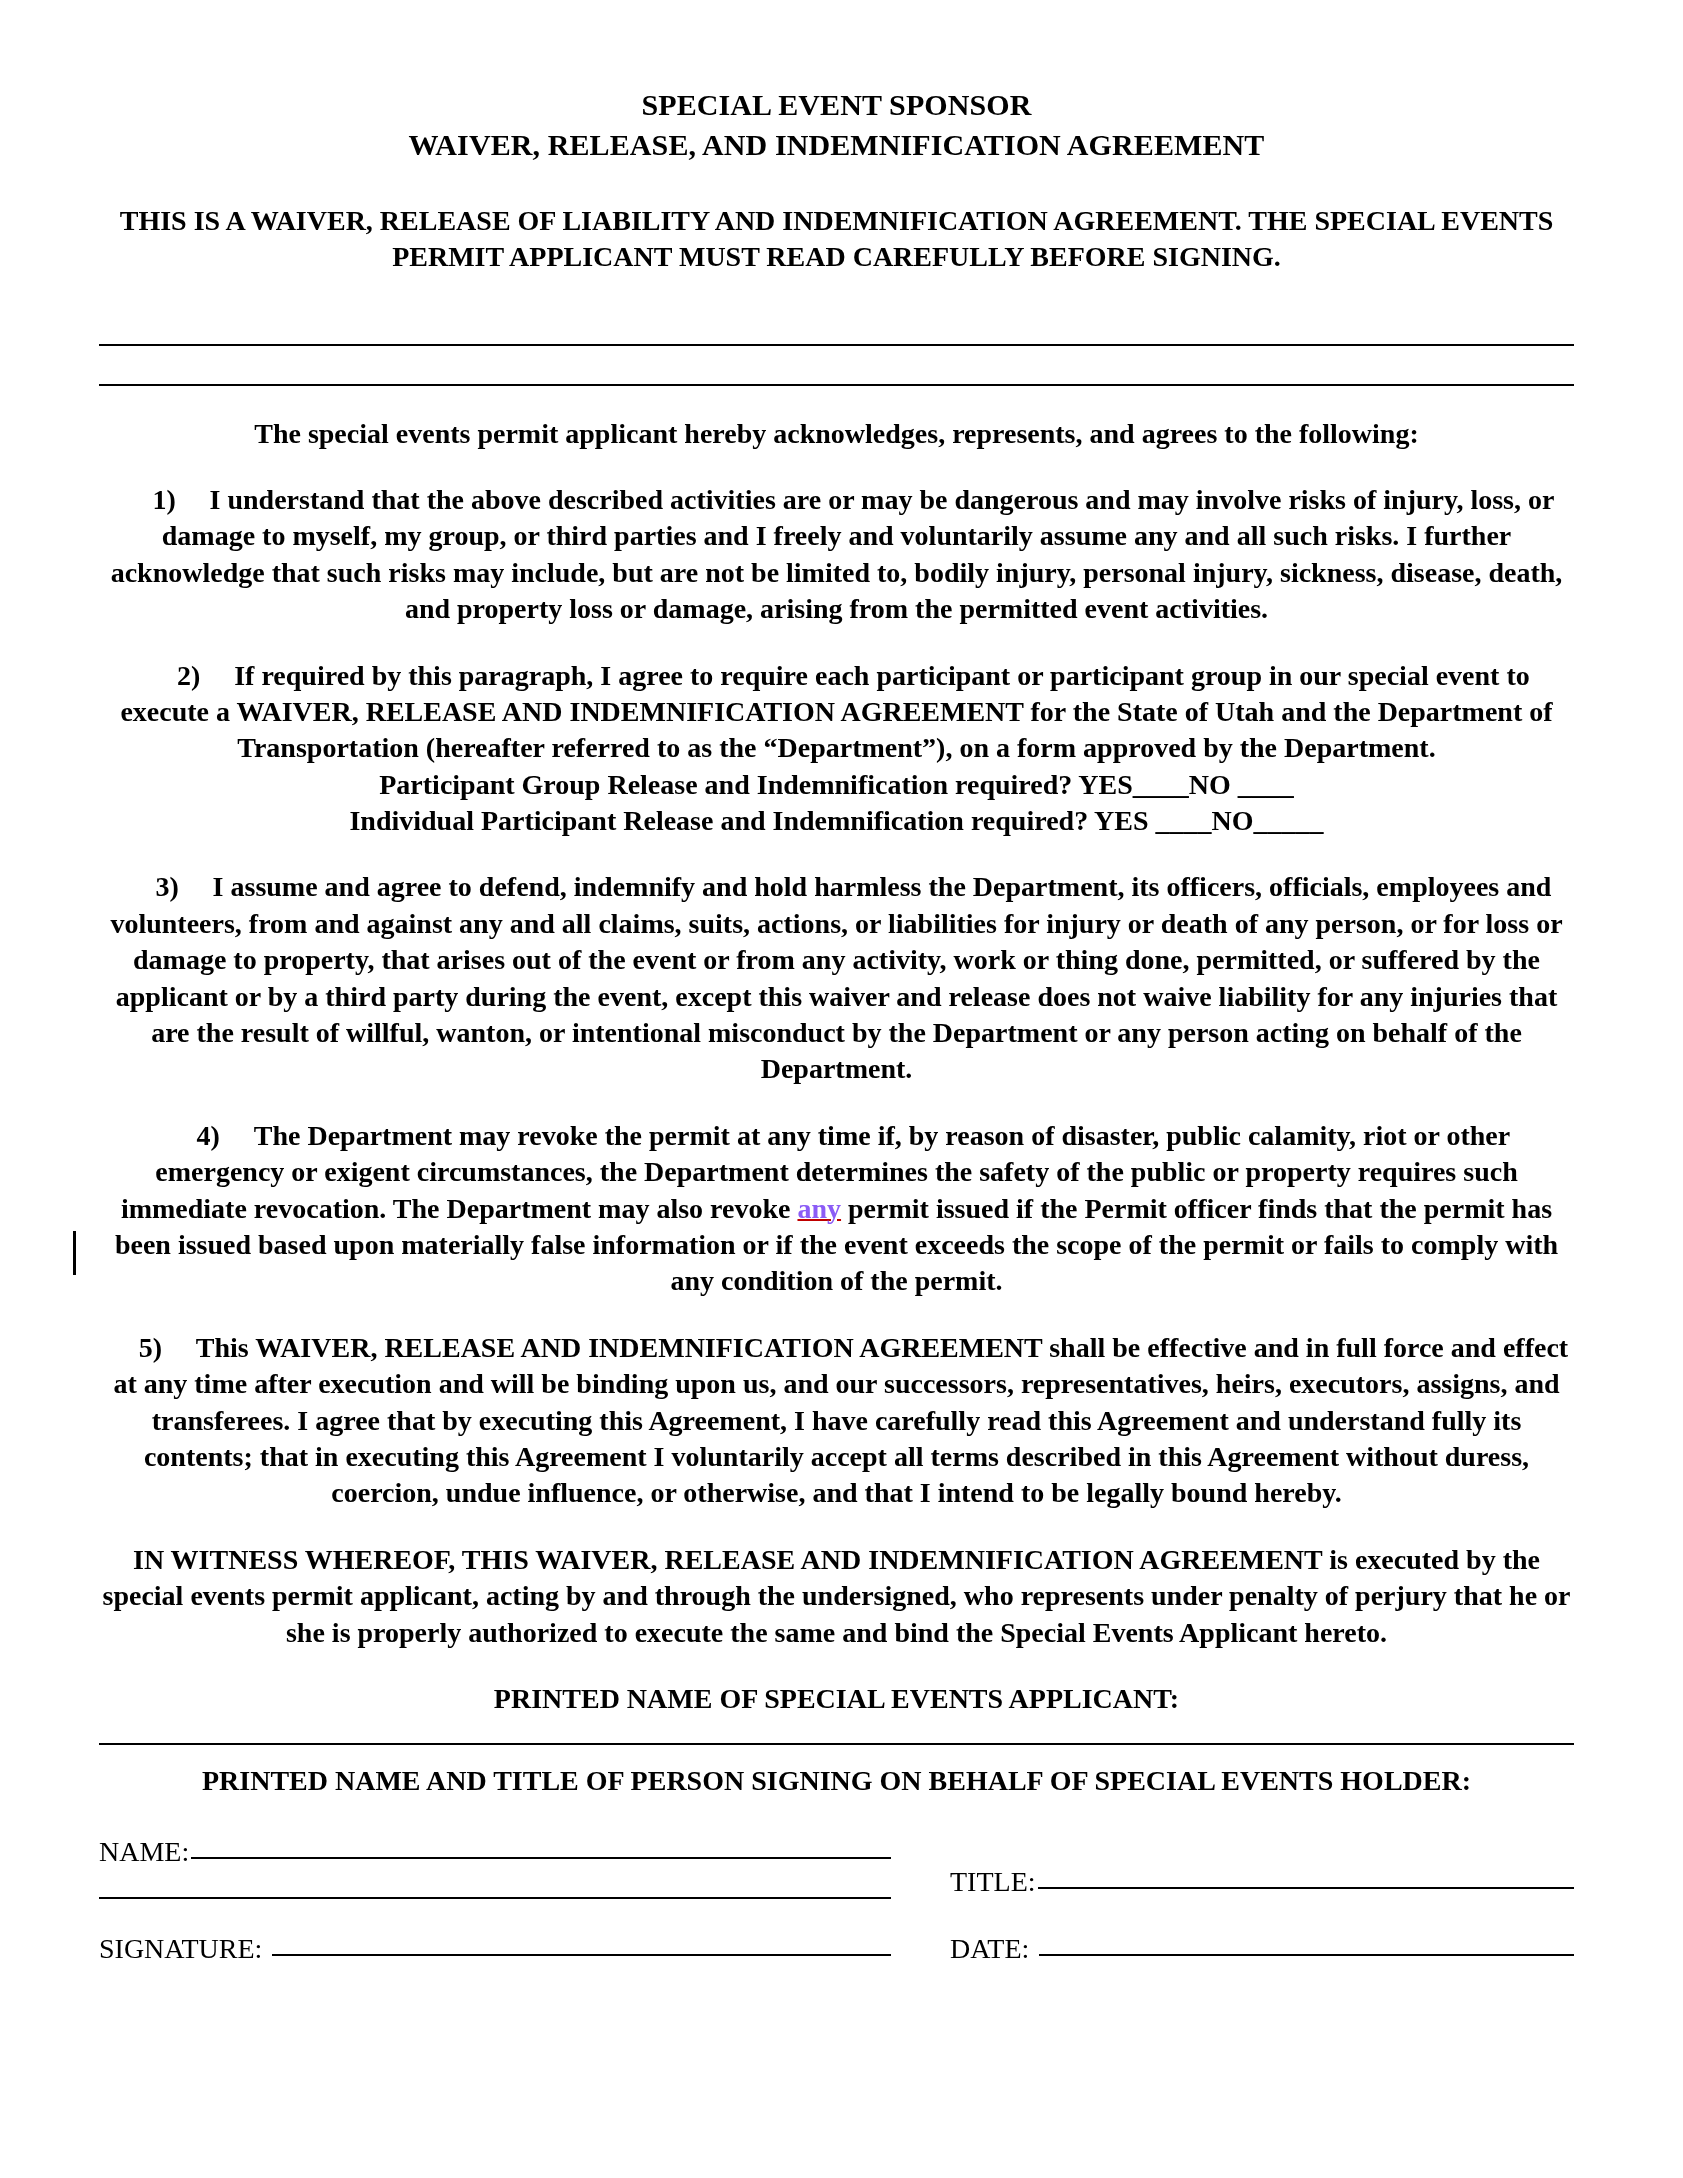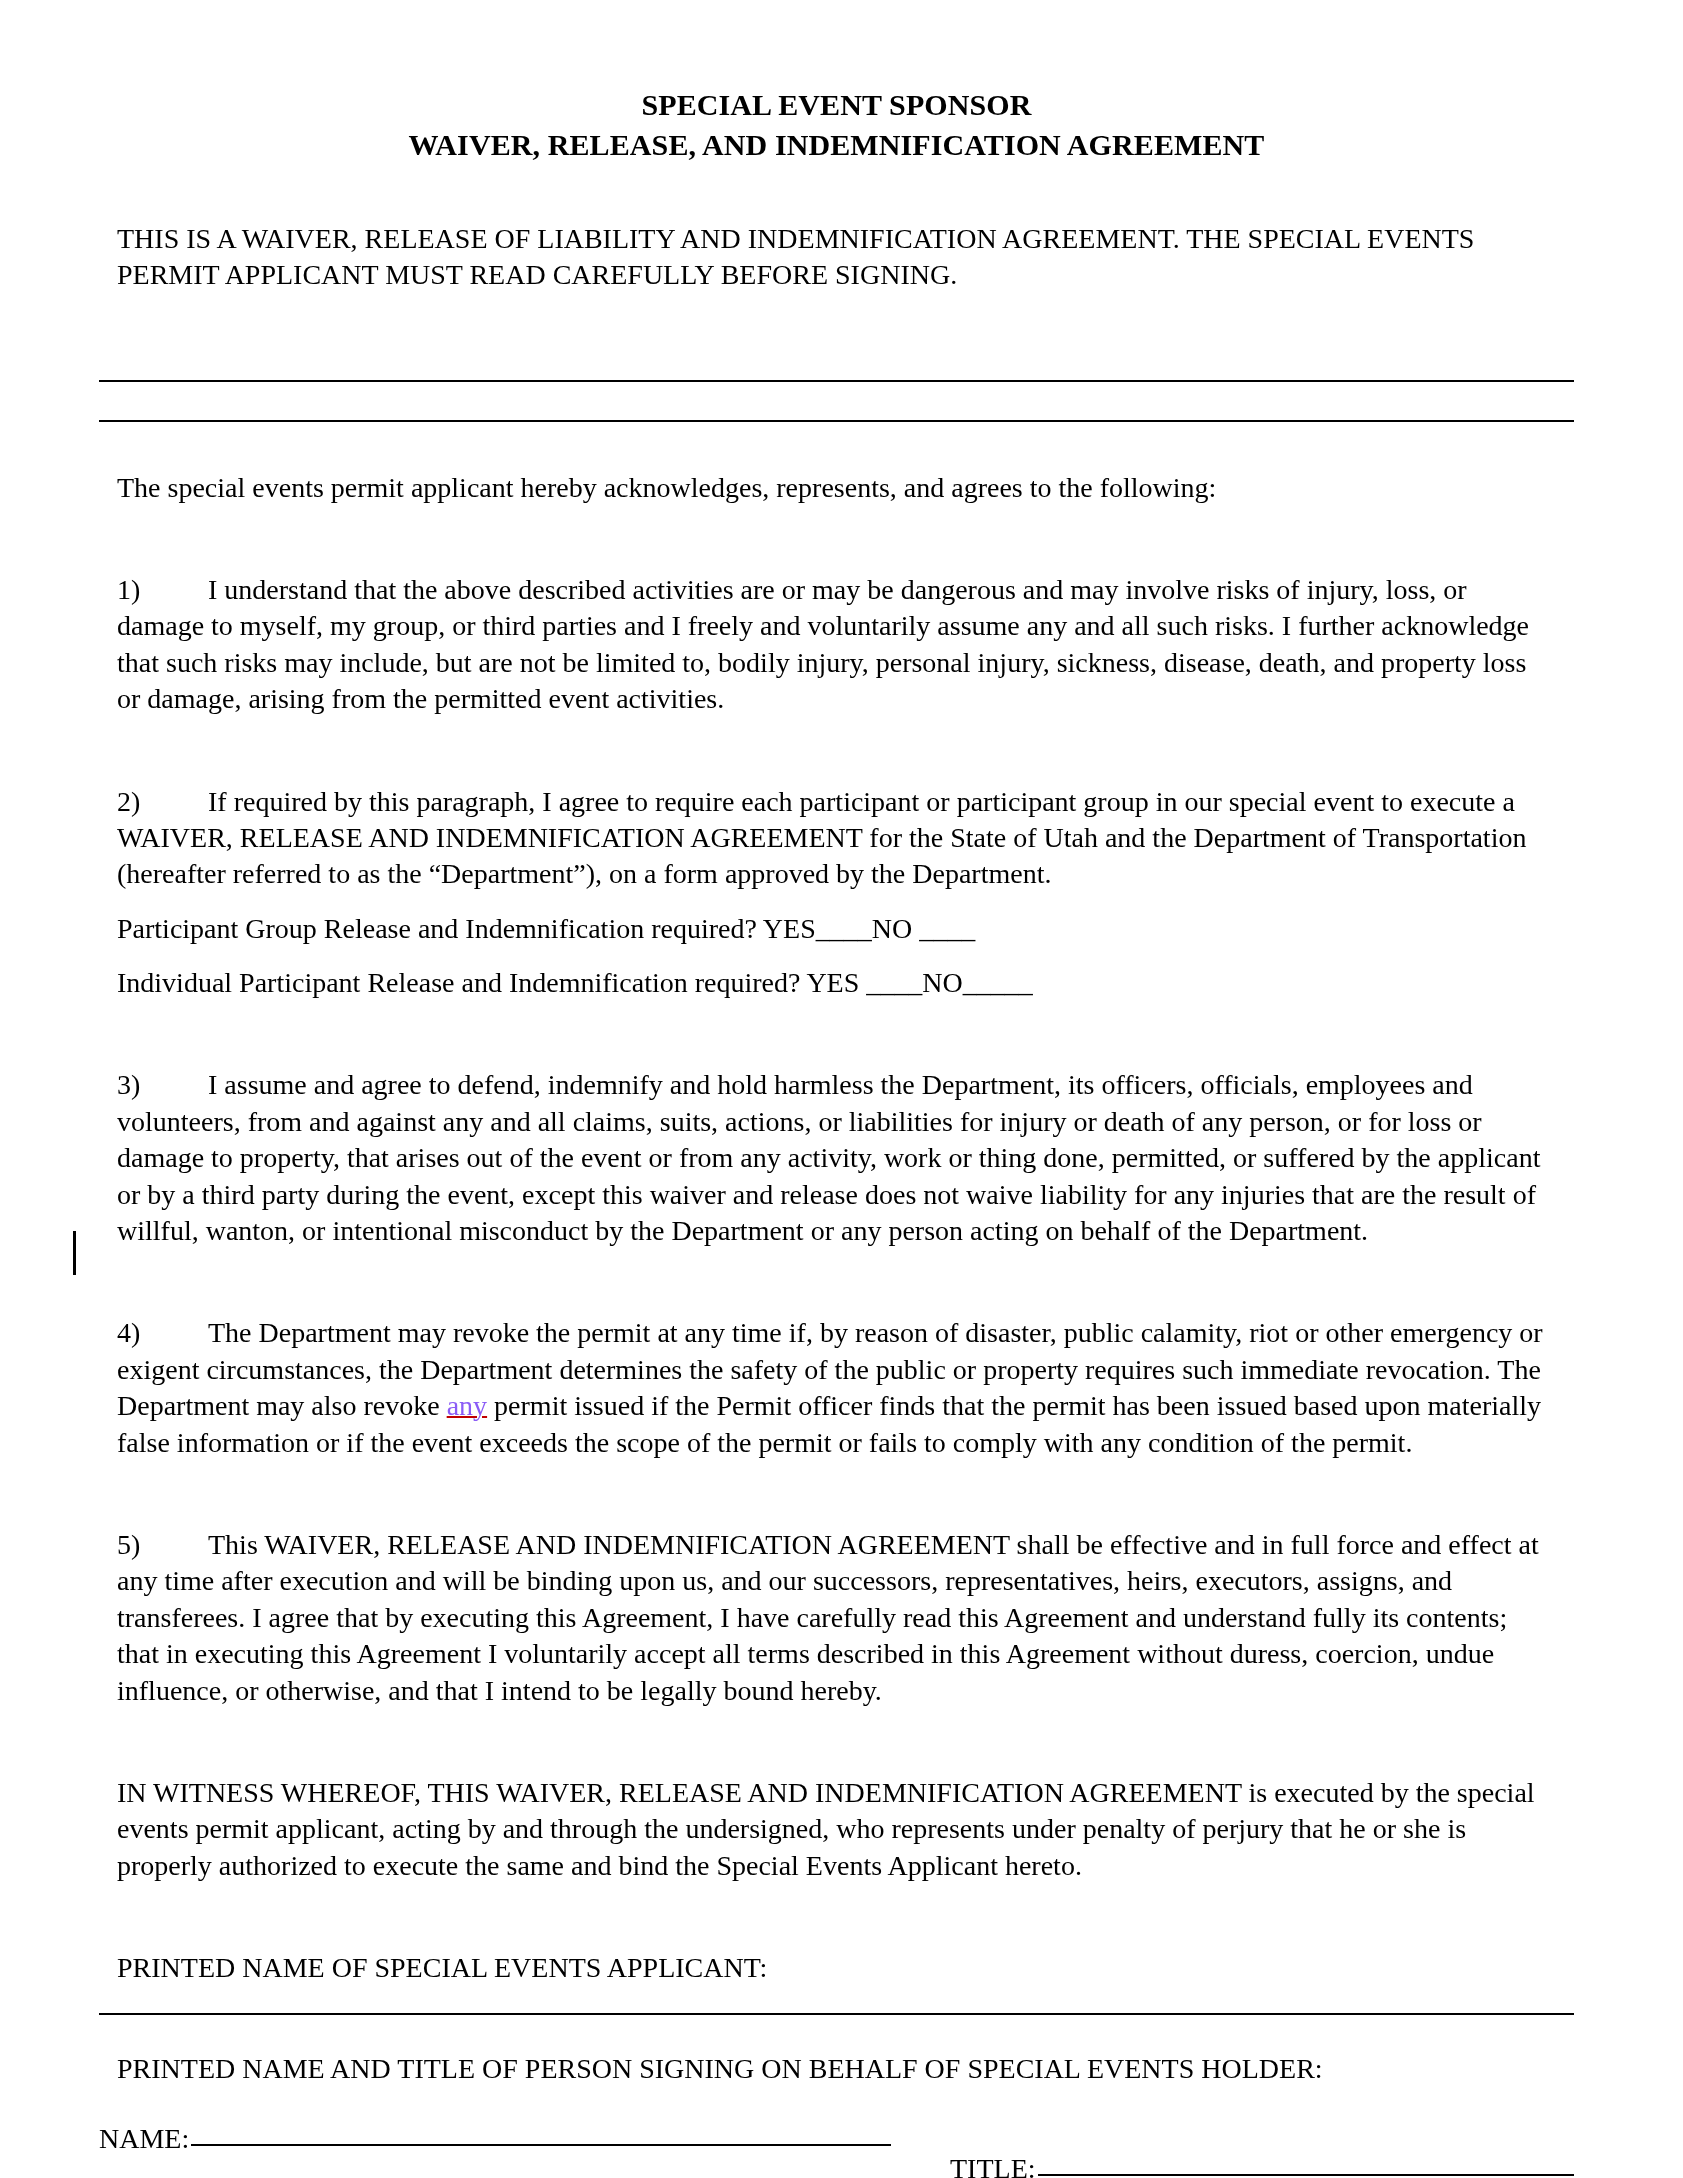--- a/index.html
+++ b/index.html
@@ -41,22 +41,23 @@
     margin: 0;
   }
   .doc-title .line {
     display: block;
     white-space: nowrap;
   }
 
   .para {
     font-size: 28px;
     line-height: 1.30;
-    margin: 18px;
-    text-align: left;
+    margin: 0;
+    text-align: center;
+    font-weight: bold;
   }
 
   .gap-sm { height: 18px; }
   .gap-md { height: 30px; }
   .gap-lg { height: 38px; }
 
   .indent-num {
     display: inline-block;
     width: 91px;
   }
@@ -209,18 +210,24 @@
         </div>
       </div>
 
       <div class="sig-row" style="margin-top:32px">
         <div class="sig-col-left">
           <div class="field">
             <span class="label">SIGNATURE:</span>
             <span class="fill gapped"></span>
           </div>
         </div>
+        <div class="sig-col-right">
+          <div class="field">
+            <span class="label">DATE:</span>
+            <span class="fill gapped"></span>
+          </div>
+        </div>
       </div>
     </div>
 
   </div>
 </div>
 
 
 </body></html>

